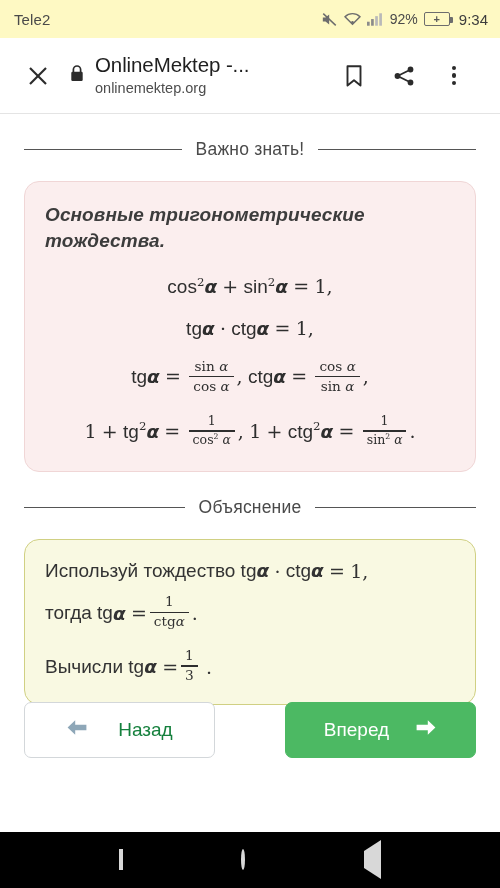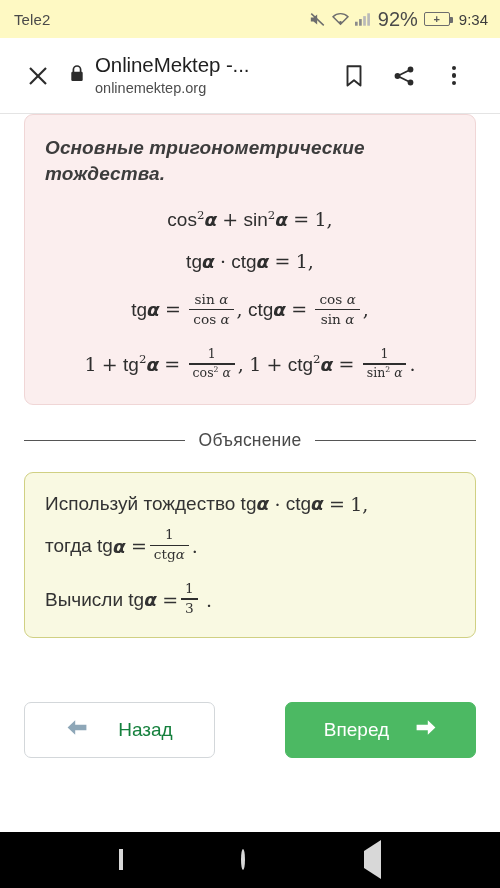--- a/index.html
+++ b/index.html
@@ -37,21 +37,21 @@
     letter-spacing: 0.1px;
   }
   .status-right {
     margin-left: auto;
     display: flex;
     align-items: center;
     gap: 6px;
   }
   .status-icon { display: flex; align-items: center; }
   .status-batt-pct {
-    font-size: 20px;
+    font-size: 14px;
     color: #4a4a4a;
     margin-left: 1px;
   }
   .status-time {
     font-size: 15px;
     color: #3d3d3d;
     margin-left: 3px;
   }
   .batt-shell {
     width: 26px; height: 14px;
@@ -144,21 +144,21 @@
   }
   .divider .lbl {
     font-size: 17.5px;
     color: #4a4a4a;
     white-space: nowrap;
     letter-spacing: 0.2px;
   }
 
   
   .card {
-    border-radius: 9px;
+    border-radius: 15px;
     padding: 20px 20px 22px;
   }
   .card-pink {
     background: #fbeeee;
     border: 1px solid #f0d6d6;
   }
   .card-yellow {
     background: #f9f9e2;
     border: 1px solid #d0d083;
     padding: 21px 20px 19px;
@@ -391,20 +391,25 @@
             <i></i>
             <i></i>
             <i></i>
           </span>
       </div>
     </div>
   </div>
 
   <div class="content">
 
+    <div class="divider">
+      <span class="rule"></span>
+      <span class="lbl">Важно знать!</span>
+      <span class="rule"></span>
+    </div>
 
     <div class="card card-pink">
       <div class="card-title">Основные тригонометрические тождества.</div>
 
       <div class="mathline m1">
         <span class="fn">cos</span><sup class="pw num-serif">2</sup><span class="alpha-b">α</span>
         <span class="op">+</span>
         <span class="fn">sin</span><sup class="pw num-serif">2</sup><span class="alpha-b">α</span>
         <span class="op">=</span>
         <span class="num-serif">1,</span>

